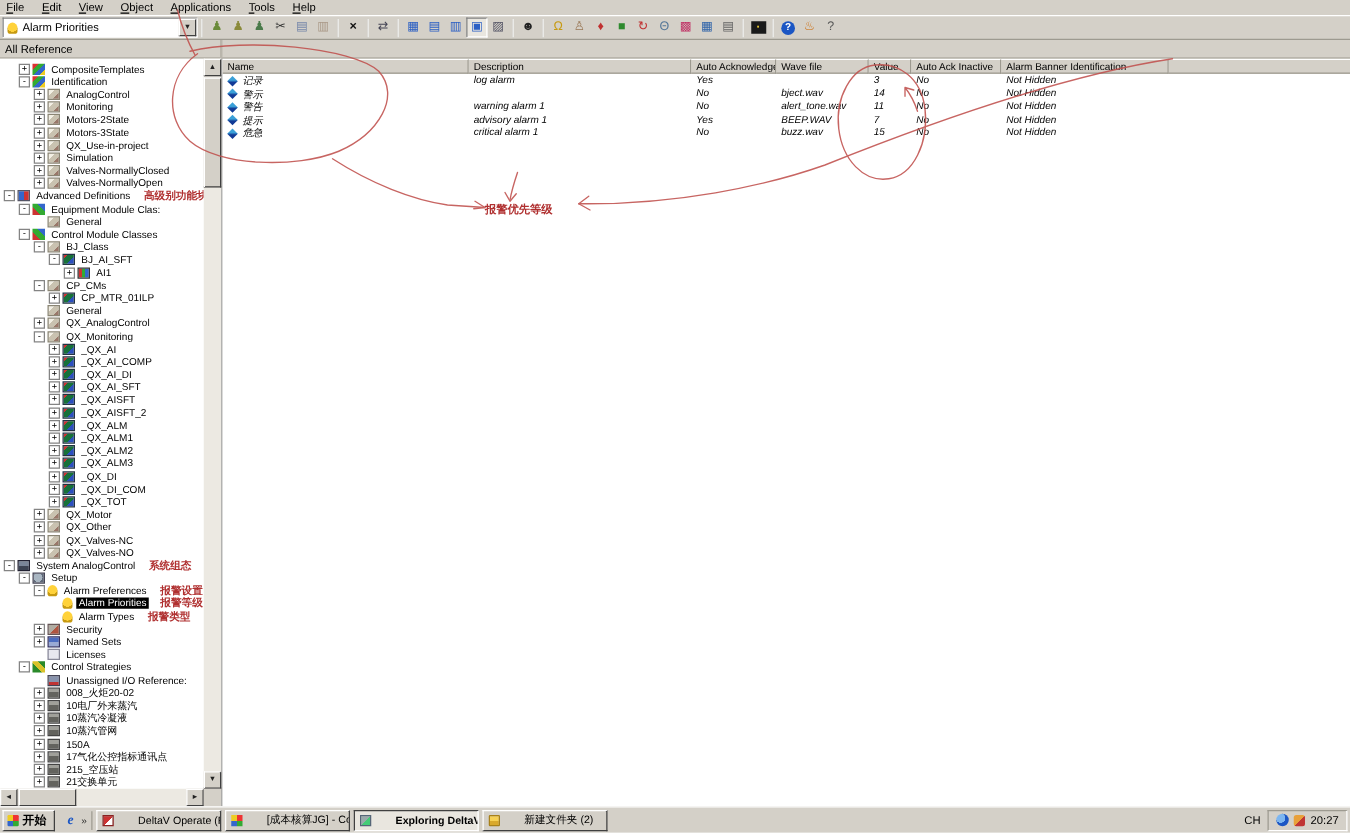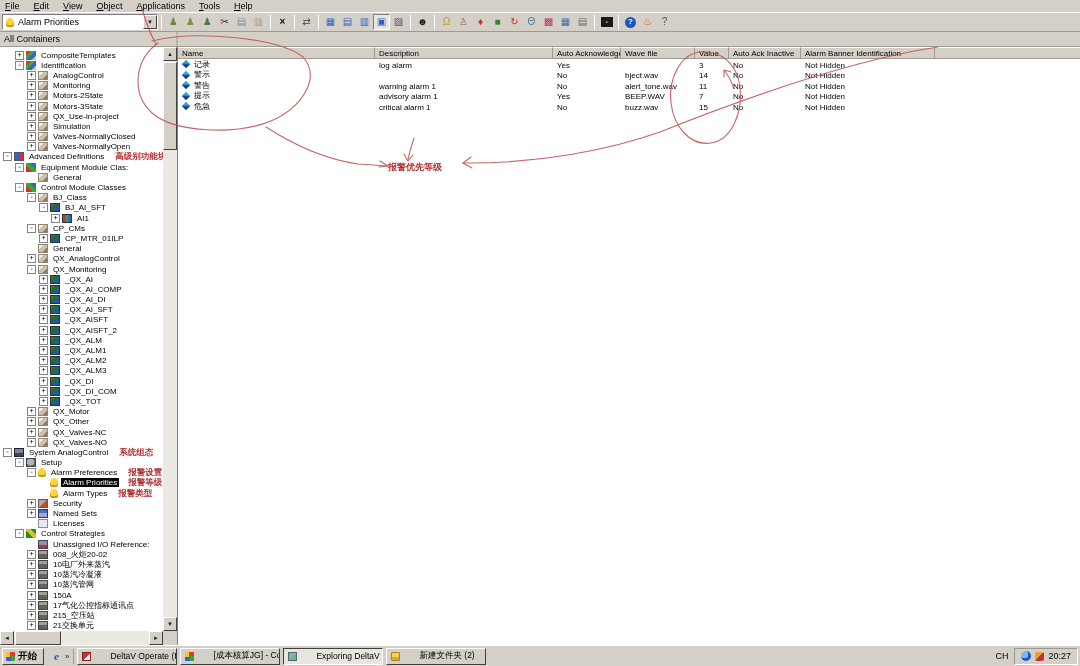--- a/index.html
+++ b/index.html
@@ -68,37 +68,37 @@
   .hscroll .left { left:0; top:0; }
   .hscroll .right { right:0; top:0; }
   .hscroll .thumb { position:absolute; left:15px; top:0; width:46px; height:14px; background:#d4d0c8; border:1px solid; border-color:#fff #404040 #404040 #fff; }
   .corner { position:absolute; right:0; bottom:0; width:14px; height:14px; background:#d4d0c8; }
 
   
   .rightpanel { flex:1; background:#fff; position:relative; overflow:hidden; }
   .lvheader { height:12px; display:flex; background:#d4d0c8; }
   .hcell { flex:none; font-size:8px; line-height:10px; padding:1px 0 0 4px; background:#d4d0c8; border-right:1px solid #9d9a90; border-bottom:1px solid #9d9a90; border-top:1px solid #fff; white-space:nowrap; overflow:hidden; }
   .c0{width:197px;} .c1{width:178px;} .c2{width:68px;} .c3{width:74px;} .c4{width:34px;} .c5{width:72px;} .c6{width:134px;} .c7{flex:1; border-right:none;}
-  .lvrow { height:10.6px; display:flex; align-items:flex-end; font-size:8px; }
+  .lvrow { height:10.6px; display:flex; align-items:flex-start; font-size:8px;font-style:italic; }
   .lvrow .cell { flex:none; padding-left:4px; white-space:nowrap; overflow:hidden; display:flex; align-items:center; }
   .diamond { width:6px; height:6px; flex:none; transform:rotate(45deg); background:linear-gradient(135deg,#3aa0d8 40%,#123a96 60%); margin:0 5px 0 1px; }
 
   
   .overlay { position:absolute; left:0; top:0; z-index:40; pointer-events:none; }
   .anno-label { position:absolute; z-index:41; color:#b03030; font-weight:bold; font-size:9px; pointer-events:none; white-space:nowrap; }
 
   
   .taskbar { position:absolute; left:0; bottom:0; width:1080px; height:21px; background:#d4d0c8; border-top:1px solid #fff; display:flex; align-items:center; padding:0 2px; gap:3px; }
   .startbtn { height:17px; display:flex; align-items:center; gap:3px; padding:0 6px 0 3px; background:#d4d0c8; border:1px solid; border-color:#fff #404040 #404040 #fff; font-weight:bold; font-size:9.5px; flex:none; }
   .winlogo { width:9px; height:9px; background:conic-gradient(#e33 0 25%, #3a3 0 50%, #36c 0 75%, #ec2 0); border-radius:1px; }
   .qlaunch { display:flex; align-items:center; gap:3px; padding:0 4px; flex:none; border-right:1px solid #9d9a90; height:15px; }
   .ie { width:11px; height:11px; border-radius:50%; color:#1b56c4; font-family:"Liberation Serif",serif; font-style:italic; font-weight:bold; font-size:11px; line-height:11px; text-align:center; }
   .chev { font-size:8px; color:#222; }
   .taskbtn { height:17px; width:100px; display:flex; align-items:center; gap:19px; padding:0 4px; background:#d4d0c8; border:1px solid; border-color:#fff #404040 #404040 #fff; font-size:8.5px; flex:none; overflow:hidden; white-space:nowrap; }
-  .taskbtn.active { background:#e9e6df; border-color:#404040 #fff #fff #404040; font-weight:normal; }
+  .taskbtn.active { background:#e9e6df; border-color:#404040 #fff #fff #404040; font-weight:bold; }
   .tbicon { width:9px; height:9px; flex:none; }
   .tb-operate { background:linear-gradient(135deg,#c33 55%,#fff 55%); border:1px solid #822; }
   .tb-cstudio { background:conic-gradient(#e33 0 25%, #3a3 0 50%, #36c 0 75%, #ec2 0); }
   .tb-explorer { background:linear-gradient(135deg,#9aa 50%,#4c7 50%); border:1px solid #567; }
   .tb-folder { background:linear-gradient(180deg,#f7d154 60%,#d9a92c 60%); border:1px solid #a8811a; border-radius:1px; }
   .tspacer { flex:1; }
   .tray { height:17px; display:flex; align-items:center; gap:4px; padding:0 6px; border:1px solid; border-color:#9d9a90 #fff #fff #9d9a90; flex:none; font-size:9px; }
   .lang { font-size:9px; padding:0 3px; }
   .trico1 { width:10px; height:10px; border-radius:50%; background:radial-gradient(circle at 35% 35%, #7db6f0 40%, #1b56c4 42%); }
   .trico2 { width:9px; height:9px; background:linear-gradient(135deg,#e8a03a 50%,#c03434 50%); border-radius:2px; }
@@ -159,21 +159,21 @@
       <span class="tsep"></span>
       <span class="ticonbtn">
         <span class="bc">?</span>
       </span>
       <span class="ticonbtn" style="color: rgb(204, 102, 0);">♨</span>
       <span class="ticonbtn" style="color: rgb(85, 85, 85);">?</span>
     </span>
 </div>
 
 <div class="pheaders">
-  <div class="ph-left">All Containers</div>
+  <div class="ph-left">All Reference</div>
 </div>
 
 <div class="main">
   <div class="leftpanel">
     <div class="treewrap" id="tree">
         <div class="trow" style="padding-left: 15px;">
           <span class="exp">+</span>
           <span class="ticon i-library"></span>
           <span class="tlabel">CompositeTemplates</span>
         </div>

